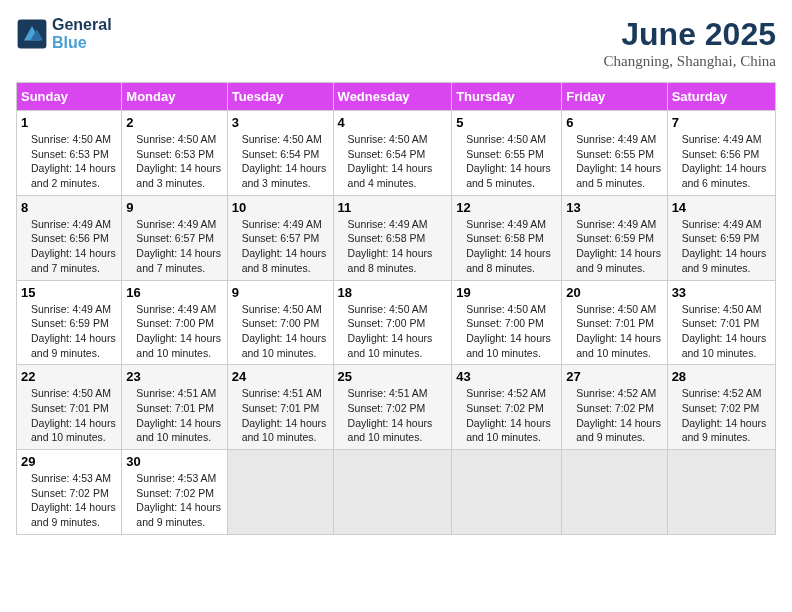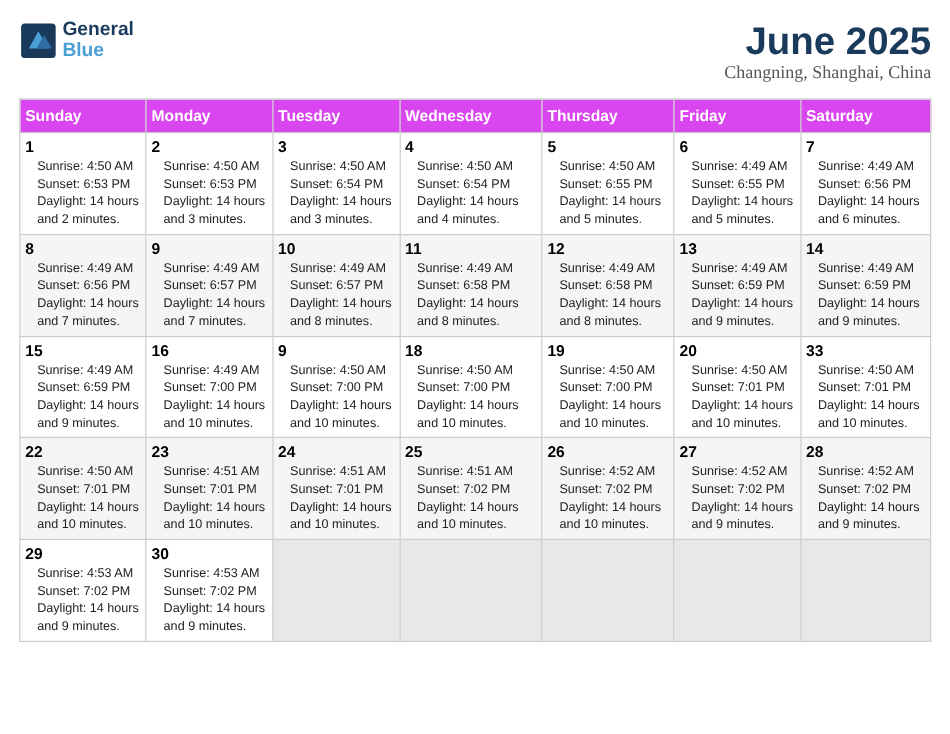--- a/index.html
+++ b/index.html
@@ -215,21 +215,21 @@
         </td>
         <td>
           <span class="day-num">24</span>
           <div class="day-info">Sunrise: 4:51 AM<br>Sunset: 7:01 PM<br>Daylight: 14 hours and 10 minutes.</div>
         </td>
         <td>
           <span class="day-num">25</span>
           <div class="day-info">Sunrise: 4:51 AM<br>Sunset: 7:02 PM<br>Daylight: 14 hours and 10 minutes.</div>
         </td>
         <td>
-          <span class="day-num">26</span>
+          <span class="day-num">43</span>
           <div class="day-info">Sunrise: 4:52 AM<br>Sunset: 7:02 PM<br>Daylight: 14 hours and 10 minutes.</div>
         </td>
         <td>
           <span class="day-num">27</span>
           <div class="day-info">Sunrise: 4:52 AM<br>Sunset: 7:02 PM<br>Daylight: 14 hours and 9 minutes.</div>
         </td>
         <td>
           <span class="day-num">28</span>
           <div class="day-info">Sunrise: 4:52 AM<br>Sunset: 7:02 PM<br>Daylight: 14 hours and 9 minutes.</div>
         </td>

